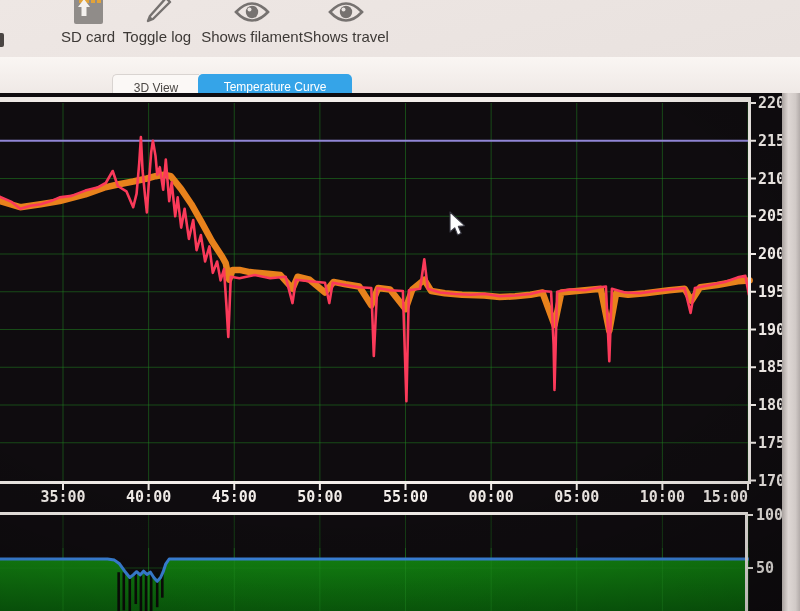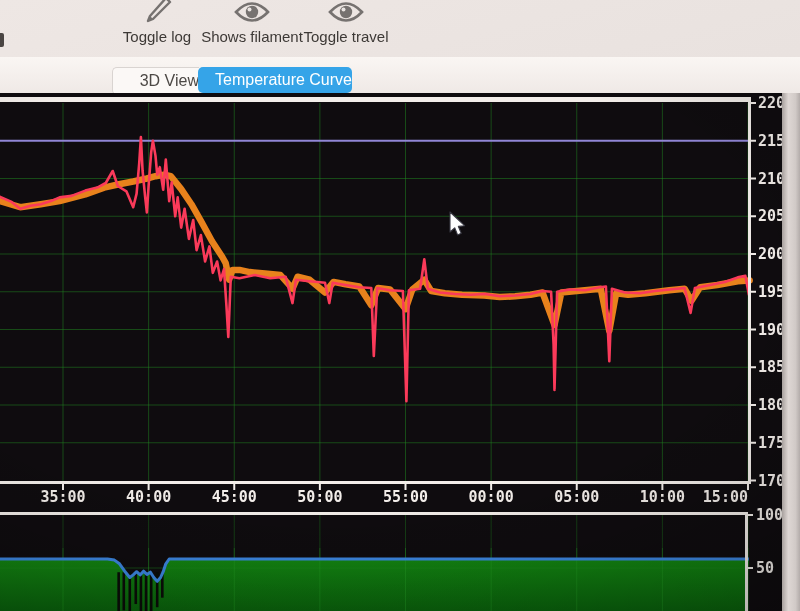--- a/index.html
+++ b/index.html
@@ -11,41 +11,57 @@
   .tool{position:absolute;top:0;width:110px;text-align:center;cursor:default;}
   .tool-icon{height:30px;display:flex;justify-content:center;align-items:flex-start;margin-top:-5px;}
   .tool-label{margin-top:3px;font-size:15px;color:#3d3936;}
   .sd-body{position:relative;width:29px;height:29px;background:#908c89;border-radius:2px 3px 2px 2px;}
   .sd-pins{position:absolute;right:2px;top:0;display:flex;gap:2px;}
   .sd-pin{width:4px;height:8px;background:#e2a33a;}
   .frag{position:absolute;left:0;top:33px;width:4px;height:14px;background:#4a4543;border-radius:0 2px 2px 0;}
   
   .tabbar{position:absolute;top:57px;left:0;width:100%;height:36px;
           background:linear-gradient(#faf6f3,#efe9e6);border-bottom:2px solid #8d8783;}
-  .tab{position:absolute;top:10px;height:26px;line-height:26px;text-align:right;font-size:16px;cursor:default;}
+  .tab{position:absolute;top:17px;height:26px;line-height:26px;text-align:center;font-size:12px;cursor:default;}
   .tab-inactive{left:112px;width:86px;background:#fbf8f6;color:#4c4845;
                 border:1px solid #d9d4d1;border-right:none;border-radius:5px 0 0 5px;}
   .tab-active{left:198px;width:154px;color:#fff;font-weight:normal;border-radius:5px;}
   
   .chart-panel{position:absolute;top:93px;left:0;width:782px;height:518px;background:#0f0c0f;}
   .vignette{position:absolute;inset:0;pointer-events:none;
             background:radial-gradient(ellipse 95% 80% at 42% 35%, rgba(0,0,0,0) 55%, rgba(0,0,0,0.24) 100%);}
   .right-strip{position:absolute;top:93px;left:782px;width:18px;height:518px;
                background:linear-gradient(90deg,#a7a09d 0,#ded7d4 35%,#d1cac7 75%,#b3acaa 100%);}
   .cursor{position:absolute;left:448px;top:211px;width:18px;height:27px;pointer-events:none;}
   .axlbl{font:bold 15px "DejaVu Sans Mono",monospace;fill:#f3eeea;}
 </style>
 </head>
 <body>
 
 <div class="app">
 
   <div class="toolbar">
     <div class="frag"></div>
 
+    <div class="tool" style="left:33px">
+      <div class="tool-icon">
+        <div class="sd-body">
+          <div class="sd-pins">
+            <div class="sd-pin"></div>
+              <div class="sd-pin"></div>
+              <div class="sd-pin"></div>
+              <div class="sd-pin"></div>
+          </div>
+          <svg width="18" height="22" style="position:absolute;left:1px;top:3px">
+            <path d="M9,1 L15,9 L11.5,9 L11.5,18 L6.5,18 L6.5,9 L3,9 Z" fill="#f4f1ee"></path>
+          </svg>
+        </div>
+      </div>
+      <div class="tool-label">SD card</div>
+    </div>
 
     <div class="tool" style="left:102px">
       <div class="tool-icon">
         <svg width="32" height="30">
           <path d="M25,3 L29,7 L12,24 L7,26 L9,21 Z" fill="none" stroke="#767270" stroke-width="2.4" stroke-linejoin="round"></path>
           <path d="M9,21 L12,24 L7,26 Z" fill="#767270"></path>
         </svg>
       </div>
       <div class="tool-label">Toggle log</div>
     </div>
@@ -62,21 +78,21 @@
     </div>
 
     <div class="tool" style="left:291px">
       <div class="tool-icon">
         <svg width="38" height="30" style="margin-top:4px">
           <path d="M3,13 Q19,-4 35,13 Q19,30 3,13 Z" fill="none" stroke="#767270" stroke-width="2.6"></path>
           <circle cx="19" cy="13" r="6.2" fill="#767270"></circle>
           <circle cx="16.5" cy="10.5" r="2" fill="#e9e4e1"></circle>
         </svg>
       </div>
-      <div class="tool-label">Toggle travel</div>
+      <div class="tool-label">Shows travel</div>
     </div>
   </div>
 
   <div class="tabbar">
     <div class="tab tab-inactive">3D View</div>
     <div class="tab tab-active" id="tab-active" style="background: rgb(53, 164, 232);">Temperature Curve</div>
   </div>
 
   <div class="chart-panel">
     <svg id="chart-svg" width="782" height="518">

